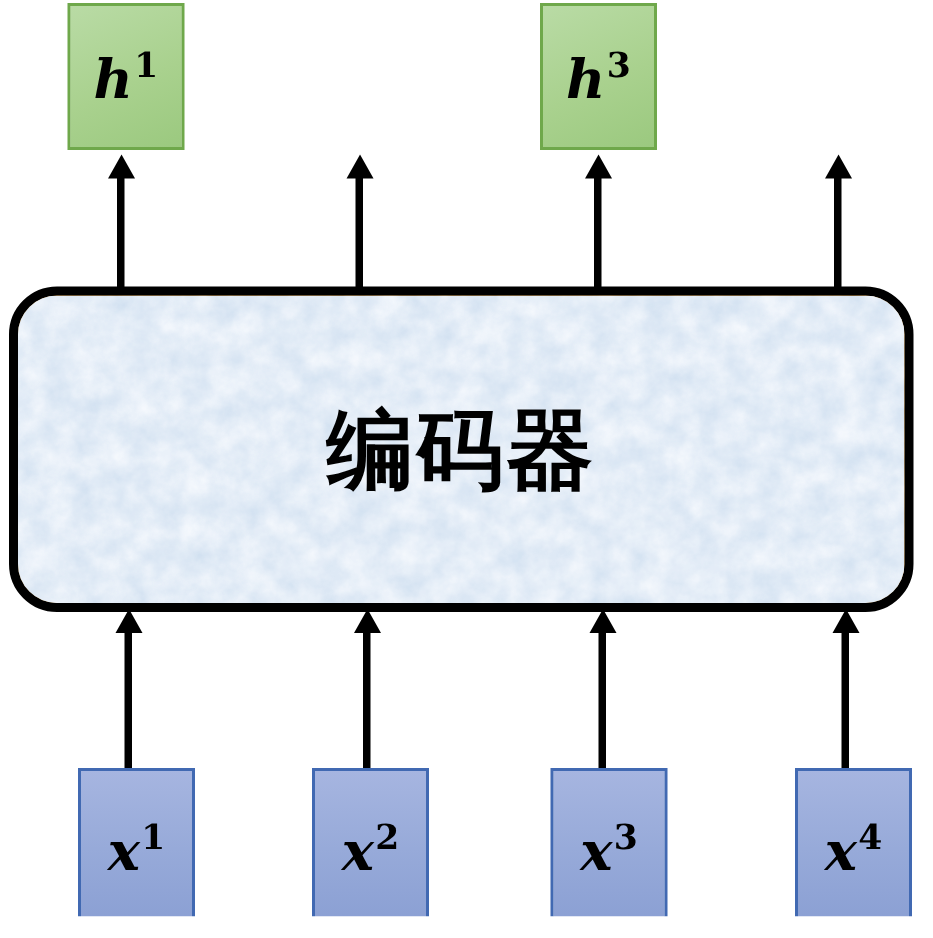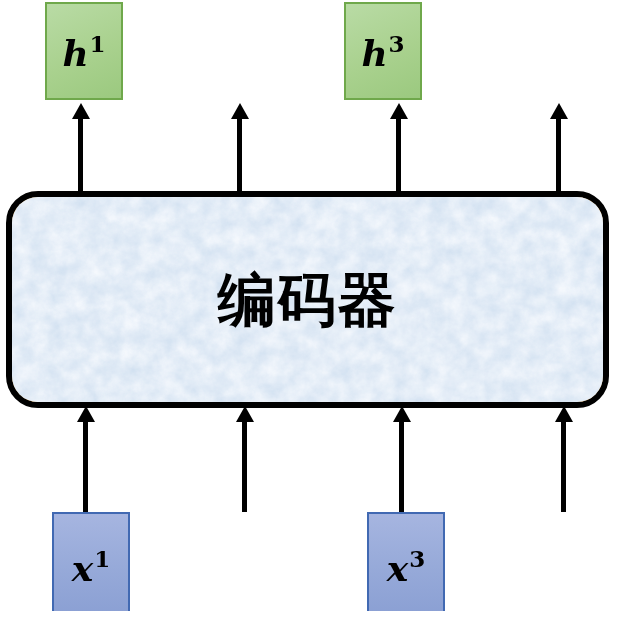--- a/index.html
+++ b/index.html
@@ -126,21 +126,21 @@
   .a-bot { top: 406px; height: 106px; }
 </style>
 </head>
 <body>
 
 <div class="canvas">
 
   <div class="obox" style="left:45px">
     <span class="mlabel"><span class="base">h</span><span class="sup">1</span></span>
   </div>
-  <div class="obox" style="left:344px">
+  <div class="obox" style="left:360px">
     <span class="mlabel"><span class="base">h</span><span class="sup">3</span></span>
   </div>
 
   <div class="arrow a-top" style="left:72px">
       <div class="head"></div>
       <div class="shaft"></div>
     </div>
   <div class="arrow a-top" style="left:231px">
       <div class="head"></div>
       <div class="shaft"></div>
@@ -179,17 +179,23 @@
       <div class="shaft"></div>
     </div>
   <div class="arrow a-bot" style="left:555px">
       <div class="head"></div>
       <div class="shaft"></div>
     </div>
 
   <div class="ibox" style="left:52px">
     <span class="mlabel"><span class="base">x</span><span class="sup">1</span></span>
   </div>
+  <div class="ibox" style="left:208px">
+    <span class="mlabel"><span class="base">x</span><span class="sup">2</span></span>
+  </div>
   <div class="ibox" style="left:367px">
     <span class="mlabel"><span class="base">x</span><span class="sup">3</span></span>
   </div>
+  <div class="ibox" style="left:530px">
+    <span class="mlabel"><span class="base">x</span><span class="sup">4</span></span>
+  </div>
 
 </div>
 
 </body></html>

